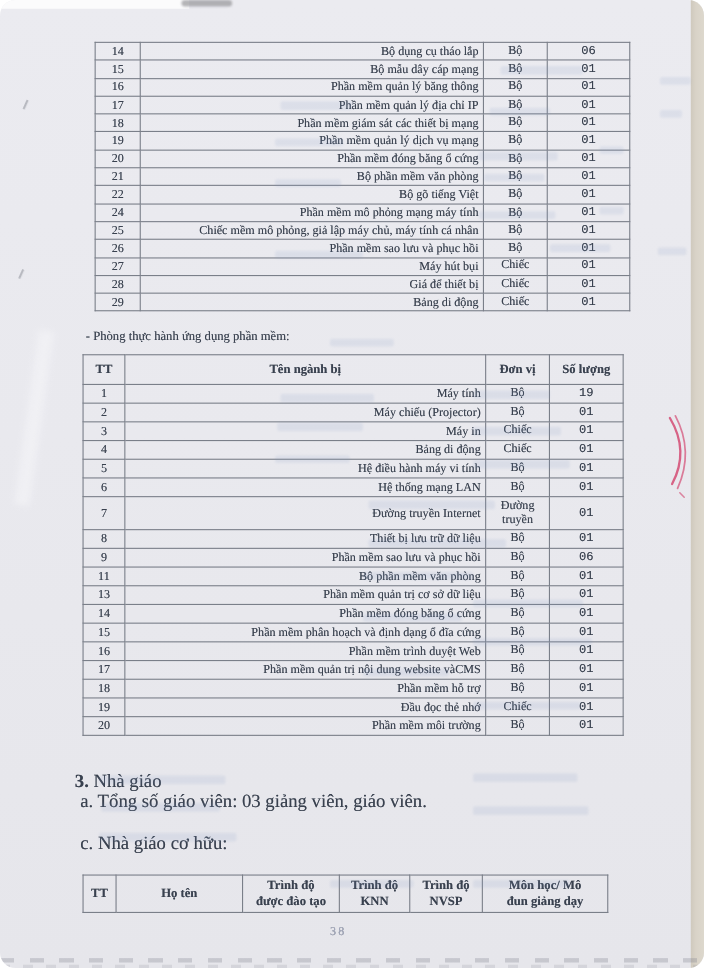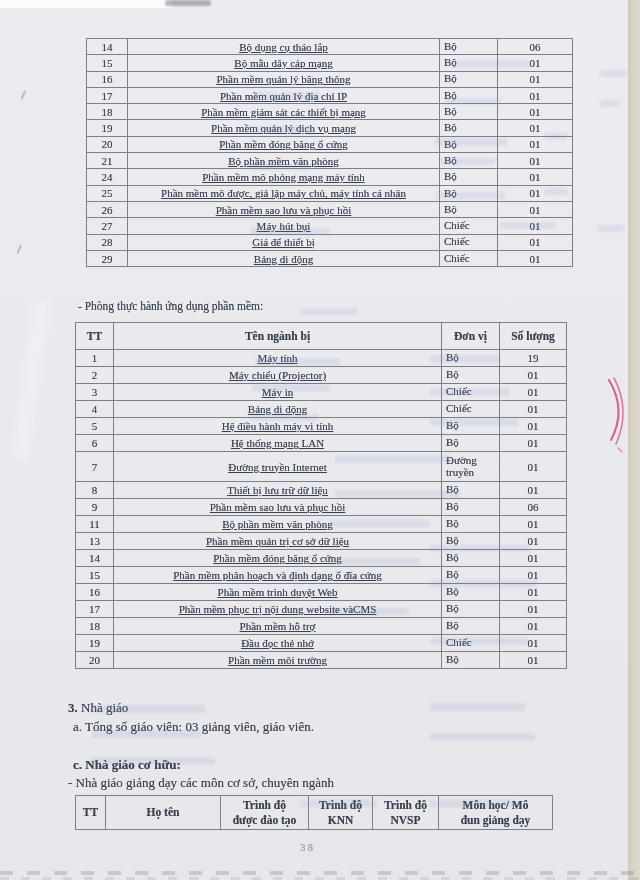--- a/index.html
+++ b/index.html
@@ -6,21 +6,21 @@
   body {
     width: 640px; height: 880px;
     font-family: "Liberation Serif", "DejaVu Serif", serif;
     overflow: hidden;
   }
   .stage {
     position: relative; width: 640px; height: 880px; overflow: hidden;
     background: linear-gradient(180deg, #ebebf0 0%, #e9e9ee 45%, #e6e6eb 100%);
     color: #39414f;
   }
-  .scan-text { text-shadow: 0 0 0.5px rgba(57,65,79,.55); }
+  .scan-text { text-shadow: 0 0 0.5px rgba(57,65,79,.55); border-radius: 14px; }
 
   
   .edge-band {
     position: absolute; right: 0; top: 0; width: 12px; height: 880px;
     background: linear-gradient(90deg, #cfc9bd, #d9d3c8 40%, #ddd8cd);
   }
   .top-white-strip {
     position: absolute; left: 0; top: 0; width: 172px; height: 8px;
     background: #fbfbfc;
   }
@@ -53,39 +53,39 @@
   }
 
   
   table {
     position: absolute; border-collapse: collapse; table-layout: fixed;
     font-size: 11px; color: #39414f;
   }
   td, th { border: 1px solid #7a7f89; padding: 0 4px; overflow: hidden; white-space: nowrap; vertical-align: middle; }
   th { font-weight: bold; text-align: center; }
   .col-tt  { text-align: center; }
-  .col-qty { text-align: center; }
-  .col-unit { text-align: left; white-space: normal; line-height: 1.05; }
-  .col-name { text-align: center; text-decoration: underline; }
+  .col-qty { text-align: center; font-family: Liberation Mono, monospace; }
+  .col-unit { text-align: center; white-space: normal; line-height: 1.05; }
+  .col-name { text-align: right; }
 
   #table1 { left: 86px; top: 38px; width: 486px; }
   #table1 td { height: 15.3px; }
 
   #table2 { left: 75px; top: 322px; width: 491px; }
   #table2 th { height: 26px; font-size: 11.5px; }
   #table2 td { height: 16px; }
   #table2 tr.tall td { height: 29px; }
 
   #table3 { left: 75px; top: 795px; width: 477px; }
   #table3 th { height: 33px; font-size: 11.5px; white-space: pre-line; line-height: 1.25; }
 
   .caption-line {
     position: absolute; left: 78px; top: 300px; font-size: 11.5px;
   }
-  .text-line { position: absolute; font-size: 13px; }
+  .text-line { position: absolute; font-size: 17px; }
   .sec-num { font-weight: bold; }
   .page-number {
     position: absolute; left: 300px; top: 841px;
     font-size: 11px; color: #a3a8bc; letter-spacing: 2px;
   }
   .red-mark { position: absolute; left: 603px; top: 376px; }
 </style>
 </head>
 <body>
 
@@ -156,28 +156,34 @@
           <td class="col-unit">Bộ</td>
           <td class="col-qty">01</td>
         </tr>
         <tr>
           <td class="col-tt">21</td>
           <td class="col-name">Bộ phần mềm văn phòng</td>
           <td class="col-unit">Bộ</td>
           <td class="col-qty">01</td>
         </tr>
         <tr>
+          <td class="col-tt">22</td>
+          <td class="col-name">Bộ gõ tiếng Việt</td>
+          <td class="col-unit">Bộ</td>
+          <td class="col-qty">01</td>
+        </tr>
+        <tr>
           <td class="col-tt">24</td>
           <td class="col-name">Phần mềm mô phỏng mạng máy tính</td>
           <td class="col-unit">Bộ</td>
           <td class="col-qty">01</td>
         </tr>
         <tr>
           <td class="col-tt">25</td>
-          <td class="col-name">Phần mềm mô được, giả lập máy chủ, máy tính cá nhân</td>
+          <td class="col-name">Chiếc mềm mô phỏng, giả lập máy chủ, máy tính cá nhân</td>
           <td class="col-unit">Bộ</td>
           <td class="col-qty">01</td>
         </tr>
         <tr>
           <td class="col-tt">26</td>
           <td class="col-name">Phần mềm sao lưu và phục hồi</td>
           <td class="col-unit">Bộ</td>
           <td class="col-qty">01</td>
         </tr>
         <tr>
@@ -298,21 +304,21 @@
           <td class="col-qty">01</td>
         </tr>
         <tr>
           <td class="col-tt">16</td>
           <td class="col-name">Phần mềm trình duyệt Web</td>
           <td class="col-unit">Bộ</td>
           <td class="col-qty">01</td>
         </tr>
         <tr>
           <td class="col-tt">17</td>
-          <td class="col-name">Phần mềm phục trị nội dung website vàCMS</td>
+          <td class="col-name">Phần mềm quản trị nội dung website vàCMS</td>
           <td class="col-unit">Bộ</td>
           <td class="col-qty">01</td>
         </tr>
         <tr>
           <td class="col-tt">18</td>
           <td class="col-name">Phần mềm hỗ trợ</td>
           <td class="col-unit">Bộ</td>
           <td class="col-qty">01</td>
         </tr>
         <tr>
@@ -328,22 +334,21 @@
           <td class="col-qty">01</td>
         </tr>
       </tbody>
   </table>
 
   <div class="text-line" style="left:68px; top:700px;">
     <span class="sec-num">3.</span>
     <span>Nhà giáo</span>
   </div>
   <div class="text-line" style="left:73px; top:719px;">a. Tổng số giáo viên: 03 giảng viên, giáo viên.</div>
-  <div class="text-line" style="left:73px; top:757px;font-weight:bold;">c. Nhà giáo cơ hữu:</div>
-  <div class="text-line" style="left:68px; top:775px;">- Nhà giáo giảng dạy các môn cơ sở, chuyên ngành</div>
+  <div class="text-line" style="left:73px; top:757px;">c. Nhà giáo cơ hữu:</div>
 
   <table id="table3">
     <colgroup>
       <col style="width:30px">
         <col style="width:115px">
         <col style="width:88px">
       <col style="width:64px">
         <col style="width:66px">
         <col style="width:114px">
     </colgroup>

